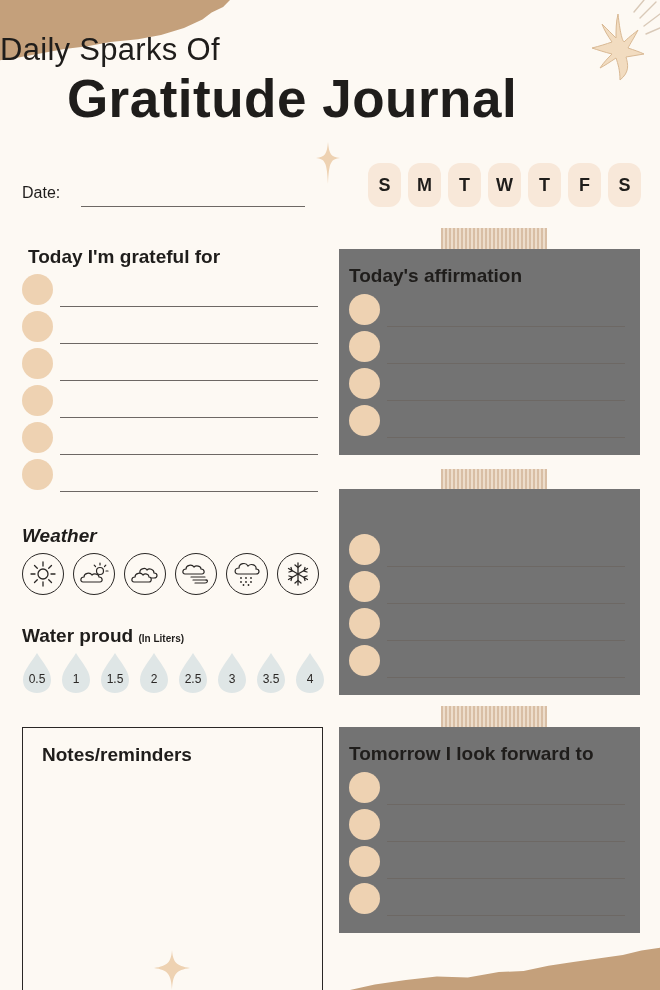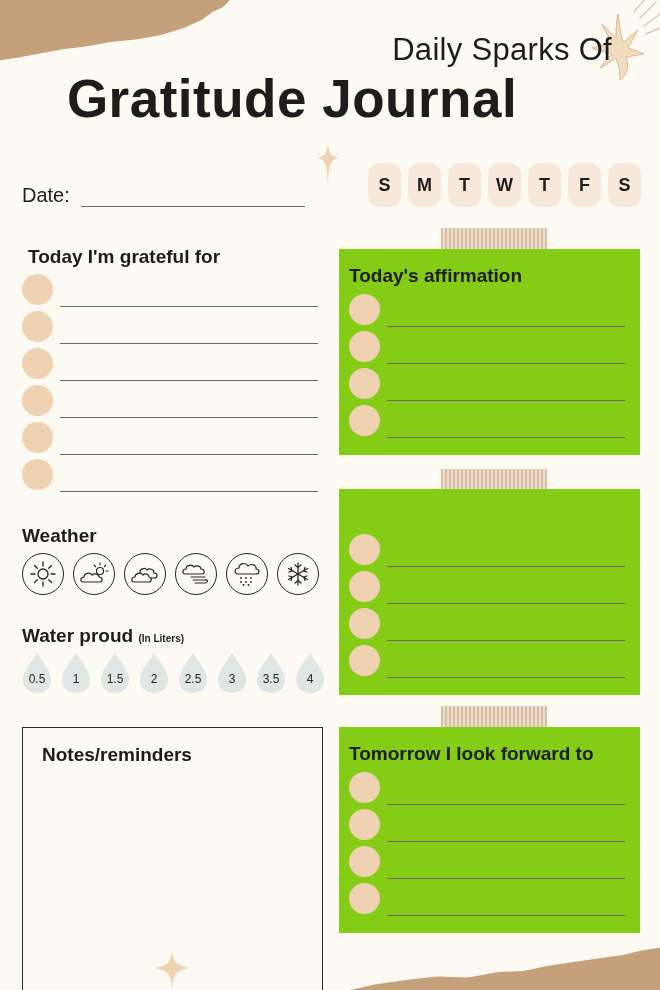--- a/index.html
+++ b/index.html
@@ -18,31 +18,31 @@
     background: #c4a07b;
     clip-path: polygon(0 0, 100% 0, 97% 10%, 92% 18%, 88% 28%, 80% 40%, 70% 50%, 60% 56%, 48% 60%, 38% 66%, 28% 70%, 18% 76%, 8% 82%, 0 86%);
   }
   .torn-bottom {
     right: 0; bottom: 0; width: 310px; height: 45px;
     background: #c4a07b;
     clip-path: polygon(0 100%, 8% 88%, 18% 78%, 28% 70%, 38% 72%, 48% 60%, 56% 58%, 64% 46%, 72% 38%, 80% 30%, 88% 22%, 94% 12%, 100% 6%, 100% 100%);
   }
 
   .title-small {
-    left: 0; width: 612px; top: 32px; text-align: right;
+    left: 0; width: 612px; top: 32px; text-align: left;
     font-size: 31px; font-weight: 400; letter-spacing: 0.3px;
   }
   .title-big {
     left: 0; width: 544px; top: 68px; text-align: center;
     font-size: 53px; font-weight: 700; letter-spacing: 0.5px; padding-left: 40px;
   }
   .star8 { right: 14px; top: 12px; width: 56px; height: 70px; }
   .rays { right: 0; top: 0; width: 60px; height: 55px; }
 
-  .date-label { left: 22px; top: 184px; font-size: 20px; }
+  .date-label { left: 22px; top: 184px; font-size: 16px; }
   .date-line { left: 81px; top: 206px; width: 224px; height: 0; border-top: 1.5px solid #6d6864; }
 
   .days { left: 368px; top: 163px; display: flex; gap: 7px; }
   .day {
     width: 33px; height: 44px; border-radius: 12px;
     background: #f8e8d9;
     display: flex; align-items: center; justify-content: center;
     font-size: 18px; font-weight: 700; color: #1f1d1b;
   }
 
@@ -57,33 +57,33 @@
     background: #eed2b2;
   }
   .rule {
     position: absolute; top: 32px; height: 0;
     border-top: 1.5px solid #6d6864;
   }
   .grat-list { left: 22px; top: 274px; width: 300px; }
   .grat-list .rule { left: 38px; width: 258px; }
 
   .card {
-    background: #84cc16;
+    background: #737373;
     left: 339px; width: 301px;
   }
   .tape {
     width: 106px; height: 24px;
     background: repeating-linear-gradient(90deg, #d2b497 0 2px, #ead8c4 2px 4px);
     opacity: 0.85;
   }
   .card .section-title { position: absolute; left: 10px; top: 16px; }
   .card .list { position: absolute; left: 10px; top: 45px; width: 280px; }
   .card .rule { left: 38px; width: 238px; }
 
-  .weather-title { left: 22px; top: 525px; }
+  .weather-title { left: 22px; top: 525px; font-style: italic; }
   .weather { left: 22px; top: 553px; display: flex; gap: 9px; }
   .wicon {
     width: 42px; height: 42px; border-radius: 50%;
     border: 1.3px solid #2a2725;
     display: flex; align-items: center; justify-content: center;
   }
 
   .water-title { left: 22px; top: 625px; }
   .water-title small { font-size: 10px; font-weight: 700; margin-top: 38px; }
   .drops { left: 22px; top: 652px; display: flex; gap: 9px; }

